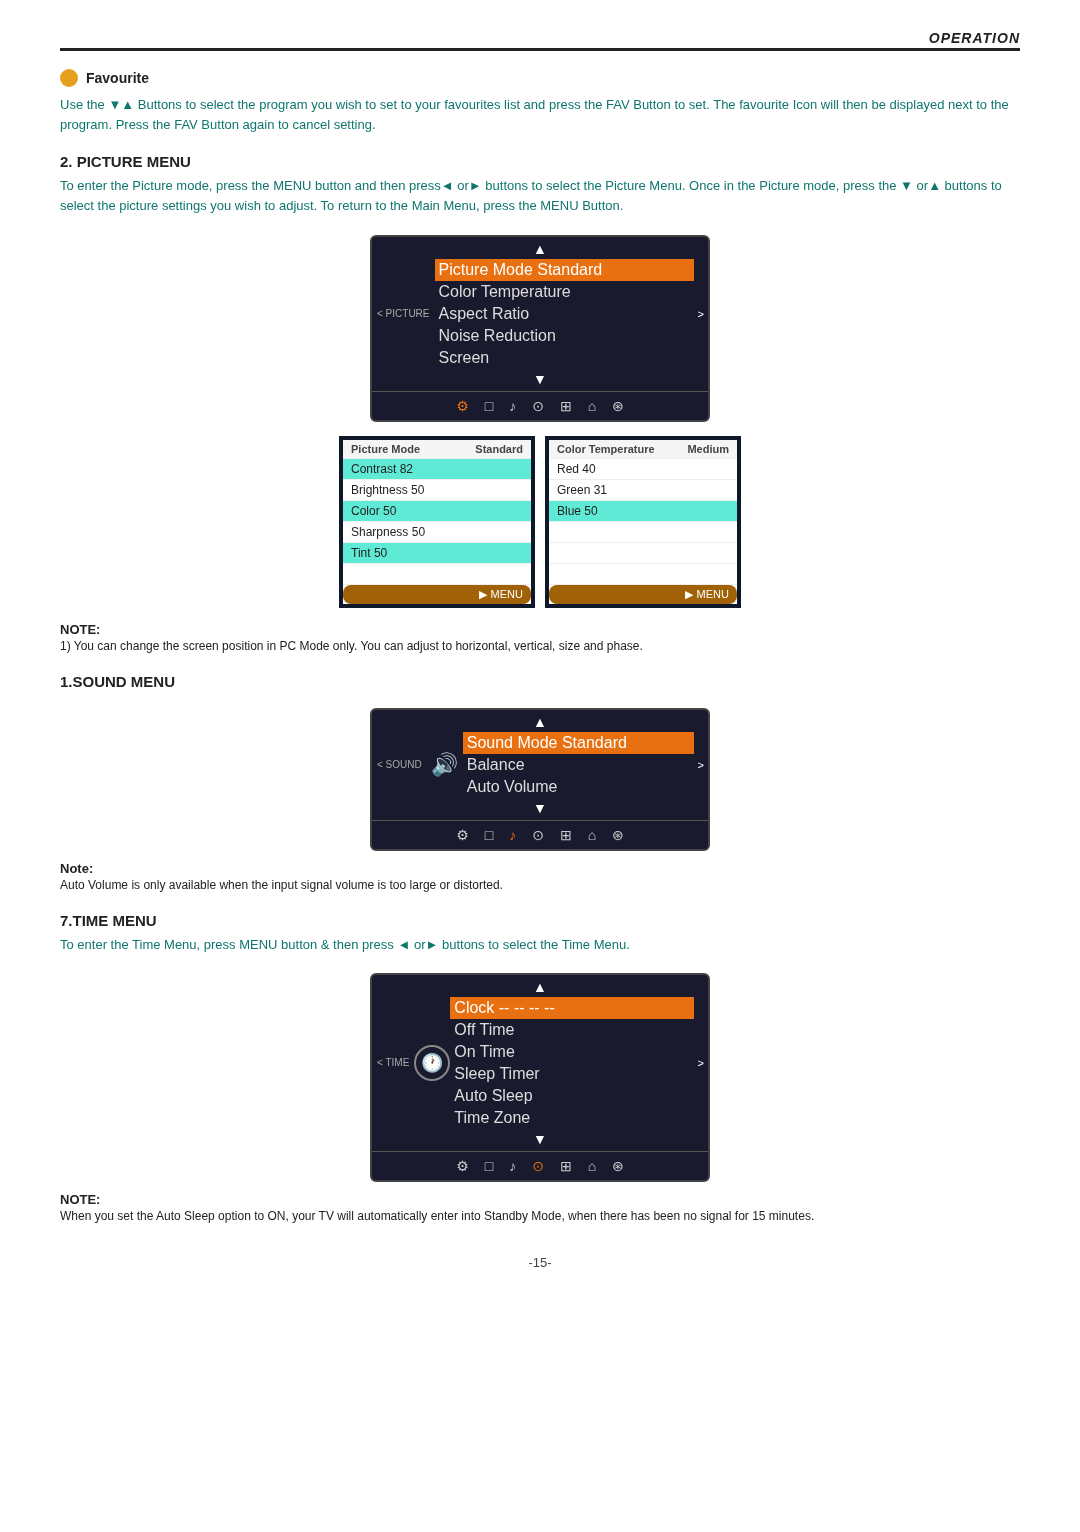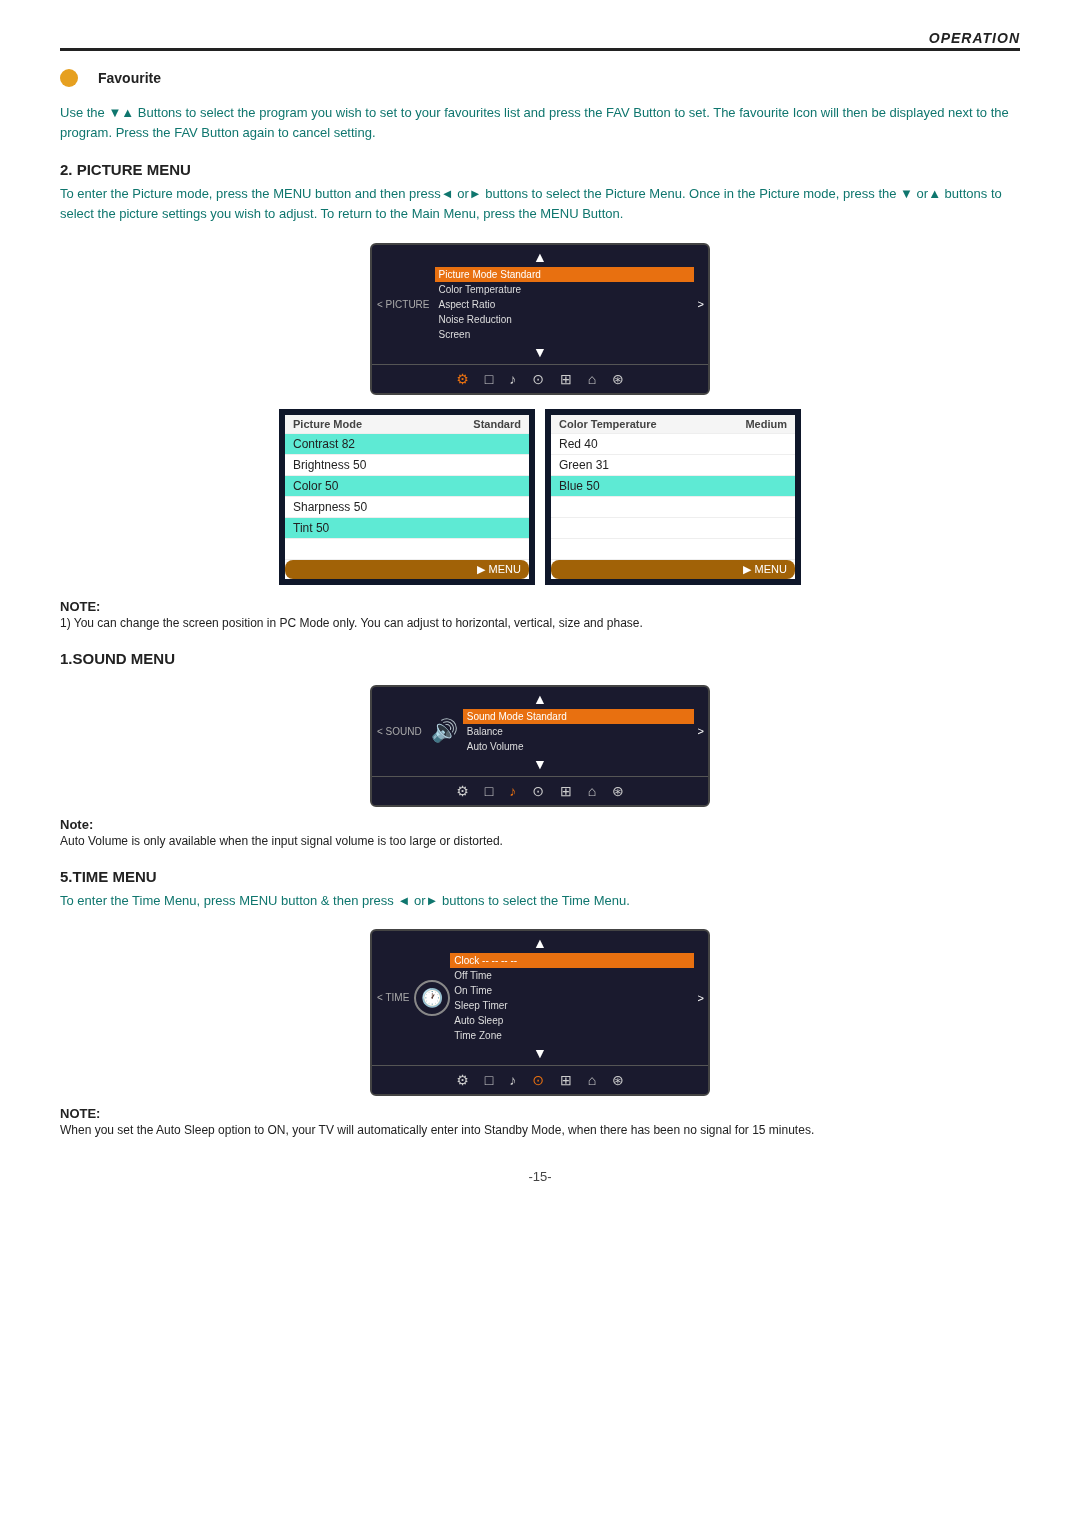--- a/index.html
+++ b/index.html
@@ -34,22 +34,22 @@
     }
     .section-title {
       font-size: 15px;
       font-weight: bold;
       margin-bottom: 6px;
       margin-top: 18px;
     }
     .favourite-row {
       display: flex;
       align-items: center;
-      gap: 20px;
-      margin-bottom: 16px;
+      gap: 8px;
+      margin-bottom: 8px;
       margin-top: 6px;
     }
     .favourite-icon {
       width: 18px;
       height: 18px;
       border-radius: 50%;
       background: #e6a020;
       display: inline-block;
       flex-shrink: 0;
     }
@@ -81,21 +81,21 @@
     .menu-ui-arrow-up {
       text-align: center;
       color: #fff;
       font-size: 14px;
       padding: 4px 0 2px 0;
     }
     .menu-ui-item {
       display: flex;
       align-items: center;
       color: #ddd;
-      font-size: 10px;
+      font-size: 16px;
       padding: 2px 8px 2px 0;
     }
     .menu-ui-item.selected {
       background: #e87010;
       color: #fff;
     }
     .menu-ui-item-text {
       flex: 1;
       padding-left: 4px;
     }
@@ -135,22 +135,22 @@
       color: #e87010;
     }
     
     .picture-panels {
       display: flex;
       justify-content: center;
       gap: 10px;
       margin: 14px 0;
     }
     .panel-box {
-      border: 6px solid #0f172a;
-      width: 256px;
+      border: 4px solid #0f172a;
+      width: 196px;
       font-size: 12px;
     }
     .panel-row {
       display: flex;
       justify-content: space-between;
       padding: 3px 8px;
       border-bottom: 1px solid #eee;
     }
     .panel-row:last-child {
       border-bottom: none;
@@ -389,21 +389,21 @@
         <span>⊛</span>
       </div>
     </div>
   </div>
 
   <div class="note-section">
     <span class="note-title">Note:</span>
     <p class="note-text">Auto Volume is only available when the  input signal volume is too large  or distorted.</p>
   </div>
 
-  <div class="section-title">5.TIME MENU</div>
+  <div class="section-title">7.TIME MENU</div>
   <p class="body-text">To enter the Time Menu, press MENU button &amp;  then press ◄ or► buttons to select the Time Menu.</p>
 
   <div class="menu-ui-wrapper">
     <div class="time-ui-box">
       <div class="menu-ui-arrow-up">▲</div>
       <div class="menu-row-with-arrows">
         <span class="menu-side-label">&lt; TIME</span>
         <div class="time-icon">🕐</div>
         <div style="flex:1;">
           <div class="menu-ui-item selected">

